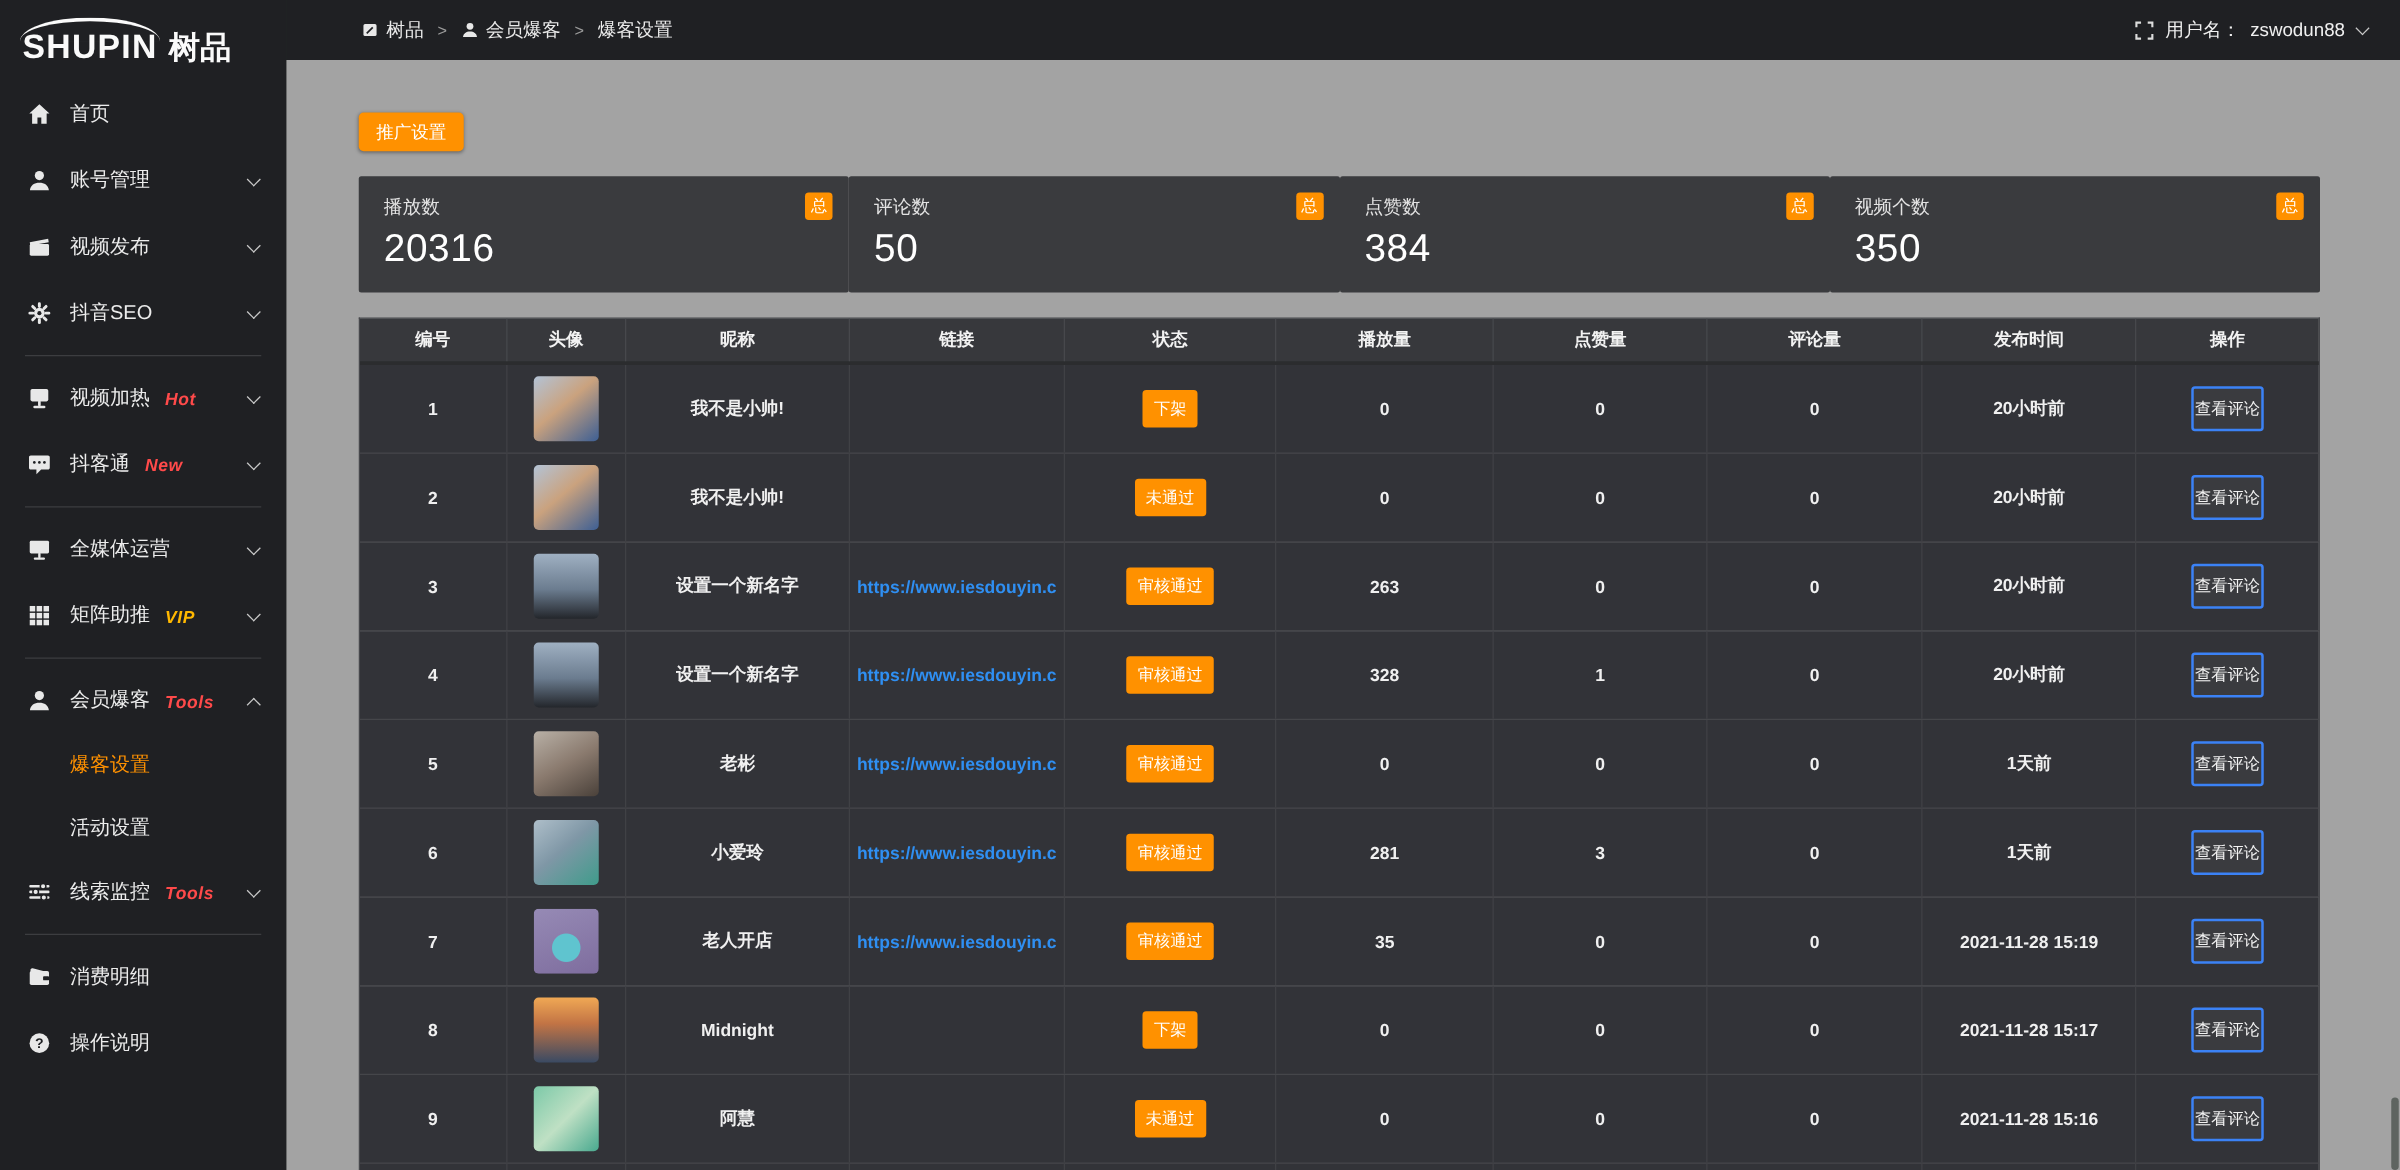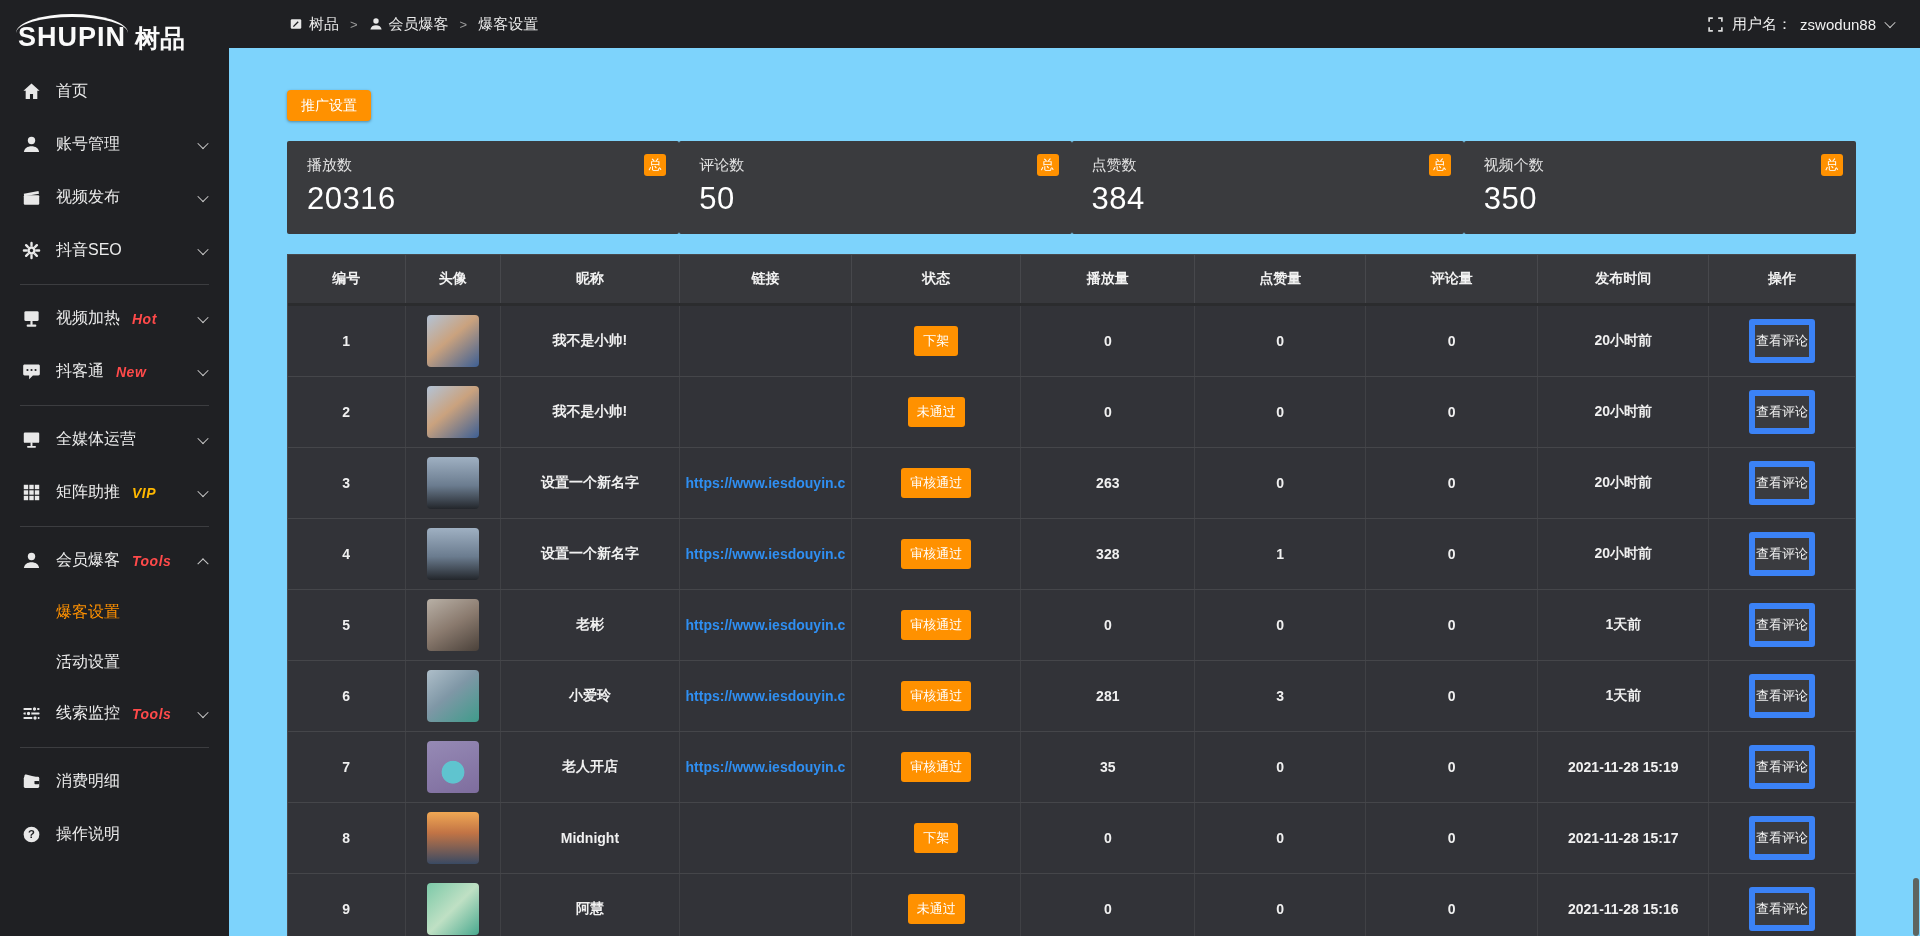--- a/index.html
+++ b/index.html
@@ -34,45 +34,45 @@
     display:flex;align-items:center;padding:0 26px 0 60px;box-sizing:border-box;z-index:2}
   .crumbs{display:flex;align-items:center;font-size:15px;color:#eaeaea}
   .crumb{display:flex;align-items:center;gap:6px;cursor:pointer;white-space:nowrap}
   .crumb .icon{width:14px;height:14px}
   .crumb-sep{color:#9b9b9b;font-size:13px;margin:0 11px}
   .topbar-right{margin-left:auto;display:flex;align-items:center;gap:8px}
   .fs-btn{width:17px;height:17px;color:#dcdcdc;cursor:pointer}
   .user-menu{display:flex;align-items:center;gap:8px;font-size:15px;color:#f0f0f0;cursor:pointer}
   .user-menu .chev{margin-left:2px}
   
-  .content{position:absolute;left:229px;top:48px;right:0;bottom:0;background:#7dd3fc;
+  .content{position:absolute;left:229px;top:48px;right:0;bottom:0;background:#a3a3a3;
     padding:42px 64px 0 58px;box-sizing:border-box;overflow:hidden}
   .promo-btn{background:#ff9100;color:#fff;border:none;border-radius:4px;height:31px;padding:0 14px;
     font-size:14px;cursor:pointer;font-family:inherit;box-shadow:0 1px 3px rgba(0,0,0,.35)}
   .stats{display:flex;margin-top:20px}
   .card{flex:1;background:#3a3b3e;border-radius:2px;padding:15px 20px;position:relative;height:93px;box-sizing:border-box}
   .card-label{font-size:15px;color:#e3e3e3}
   .card-value{font-size:31px;color:#fff;margin-top:6px;letter-spacing:.5px}
   .card-badge{position:absolute;top:13px;right:13px;width:22px;height:22px;background:#ff9100;color:#fff;
     font-size:13px;border-radius:3px;display:flex;align-items:center;justify-content:center}
   
   .table{margin-top:20px;border:1px solid #47484c;border-bottom:none}
   .thead,.tr{display:grid;grid-template-columns:7.5% 6.1% 11.4% 11% 10.8% 11.1% 10.9% 11% 10.9% 9.3%}
   .thead{background:#37383c;border-bottom:3px solid #2b2c2e}
-  .th{height:48px;display:flex;align-items:center;justify-content:center;font-size:14px;font-weight:bold;
+  .th{height:34px;display:flex;align-items:center;justify-content:center;font-size:14px;font-weight:bold;
     color:#f2f2f2;border-right:1px solid #47484c;box-sizing:border-box}
   .th:last-child,.td:last-child{border-right:none}
   .tr{background:#323338;border-bottom:1px solid #45464a}
   .td{height:70px;display:flex;align-items:center;justify-content:center;border-right:1px solid #404145;
     font-size:14px;color:#f0f0f0;overflow:hidden;padding:0 4px;box-sizing:border-box}
   .td.bold{font-weight:bold}
   .avatar{width:52px;height:52px;border-radius:4px;flex:none}
   .link{color:#2f8ff2;font-weight:bold;white-space:nowrap;font-size:14px;cursor:pointer}
   .badge{background:#ff9100;color:#fff;border-radius:3px;padding:6px 9px;font-size:13px;white-space:nowrap}
-  .act-btn{background:#3a3b3f;border:6px solid #3b82f6;border-radius:3px;color:#f2f2f2;padding:7px 1px;
+  .act-btn{background:#3a3b3f;border:2px solid #3b82f6;border-radius:3px;color:#f2f2f2;padding:7px 1px;
     font-size:13px;cursor:pointer;font-family:inherit;white-space:nowrap}
   .scroll-thumb{position:absolute;right:1px;bottom:0;width:6px;height:58px;background:#5e6460;border-radius:3px;z-index:9}
 </style>
 </head>
 <body>
 
 <aside class="sidebar">
   <div class="logo">
     <span class="logo-en">SHUPIN</span>
     <span class="logo-cn">树品</span>

